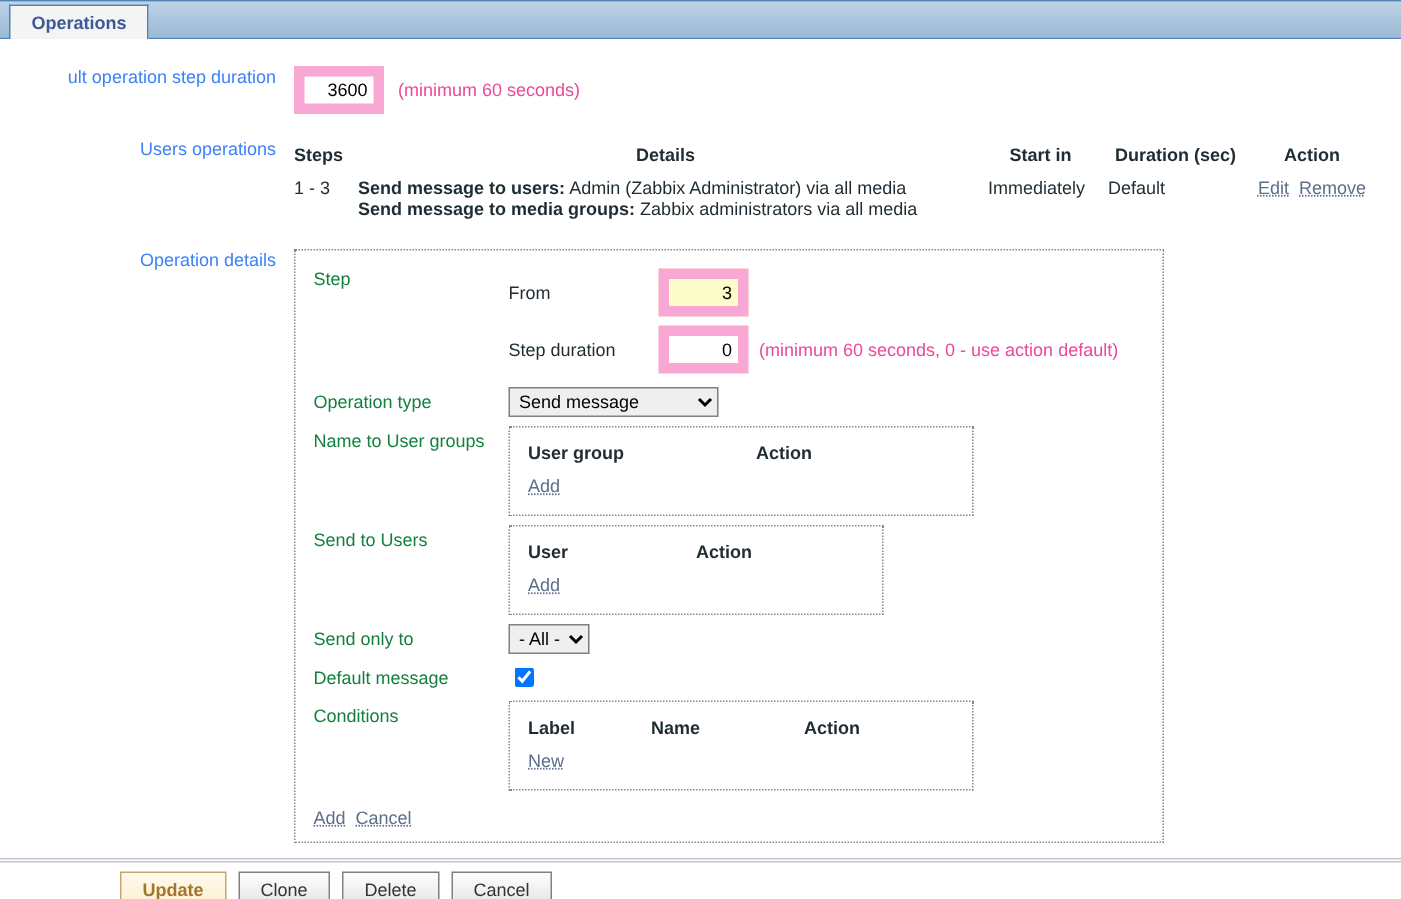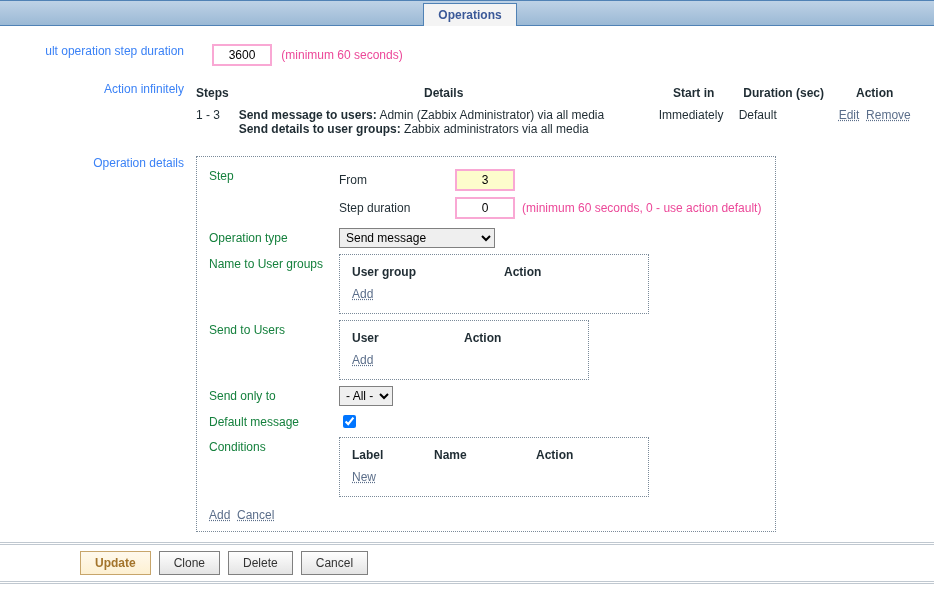--- a/index.html
+++ b/index.html
@@ -10,21 +10,20 @@
     color: #1f2c33;
     background: #fff;
   }
   .gradient-hdr {
     background: linear-gradient(#bed2e6, #9bb9d5);
     height: 26px;
     border-top: 1px solid #5082b5;
     border-bottom: 1px solid #5082b5;
     display: flex;
     align-items: flex-end;
-    justify-content: center;
   }
   .tab {
     background: #f4f4f4;
     border: 1px solid #5082b5;
     border-bottom: none;
     padding: 4px 14px;
     margin-left: 6px;
     color: #3b5998;
     font-weight: bold;
     position: relative;
@@ -39,26 +38,25 @@
     vertical-align: top;
   }
   td.label {
     text-align: right;
     color: #3b82f6;
     width: 190px;
     padding-top: 6px;
   }
   input[type="text"].num {
     width: 60px;
-    text-align: center;
-    border: 2px solid #f9a8d4;
+    text-align: right;
+    border: 7px solid #f9a8d4;
     padding: 2px 4px;
     font-family: inherit;
     font-size: 12px;
-    margin-left: 16px;
   }
   input.highlight { background: #fdfdcc; }
   .hint { color: #ec4899; margin-left: 6px; }
   table.op-table {
     border-collapse: collapse;
     margin-top: 2px;
   }
   table.op-table th {
     text-align: center;
     font-weight: bold;
@@ -148,38 +146,38 @@
         <span class="hint">(minimum 60 seconds)</span>
       </td>
     </tr>
 
     <tr class="rowsep">
           <td></td>
           <td></td>
         </tr>
 
     <tr>
-      <td class="label">Action infinitely</td>
+      <td class="label">Users operations</td>
       <td>
         <table class="op-table">
           <thead>
             <tr>
               <th>Steps</th>
               <th style="min-width:420px">Details</th>
               <th style="min-width:80px">Start in</th>
               <th style="min-width:100px">Duration (sec)</th>
               <th>Action</th>
             </tr>
           </thead>
           <tbody>
             <tr>
               <td>1 - 3</td>
               <td>
                 <b>Send message to users:</b><span> Admin (Zabbix Administrator) via all media</span><br>
-                <b>Send details to user groups:</b><span> Zabbix administrators via all media</span>
+                <b>Send message to media groups:</b><span> Zabbix administrators via all media</span>
               </td>
               <td>Immediately</td>
               <td>Default</td>
               <td>
                 <a class="ln">Edit</a>&nbsp;&nbsp;<a class="ln">Remove</a>
               </td>
             </tr>
           </tbody>
         </table>
       </td>
@@ -213,21 +211,21 @@
                       <td><span class="hint">(minimum 60 seconds, 0 - use action default)</span></td>
                     </tr>
                   </tbody>
                       </table>
                 </td>
               </tr>
 
               <tr>
                 <td class="ilabel">Operation type</td>
                 <td>
-                  <select style="width:156px">
+                  <select style="width:140px">
                     <option>Send message</option>
                   </select>
                 </td>
               </tr>
 
               <tr>
                 <td class="ilabel">Name to User groups</td>
                 <td>
                   <div class="subbox" style="width:310px">
                     <table>

